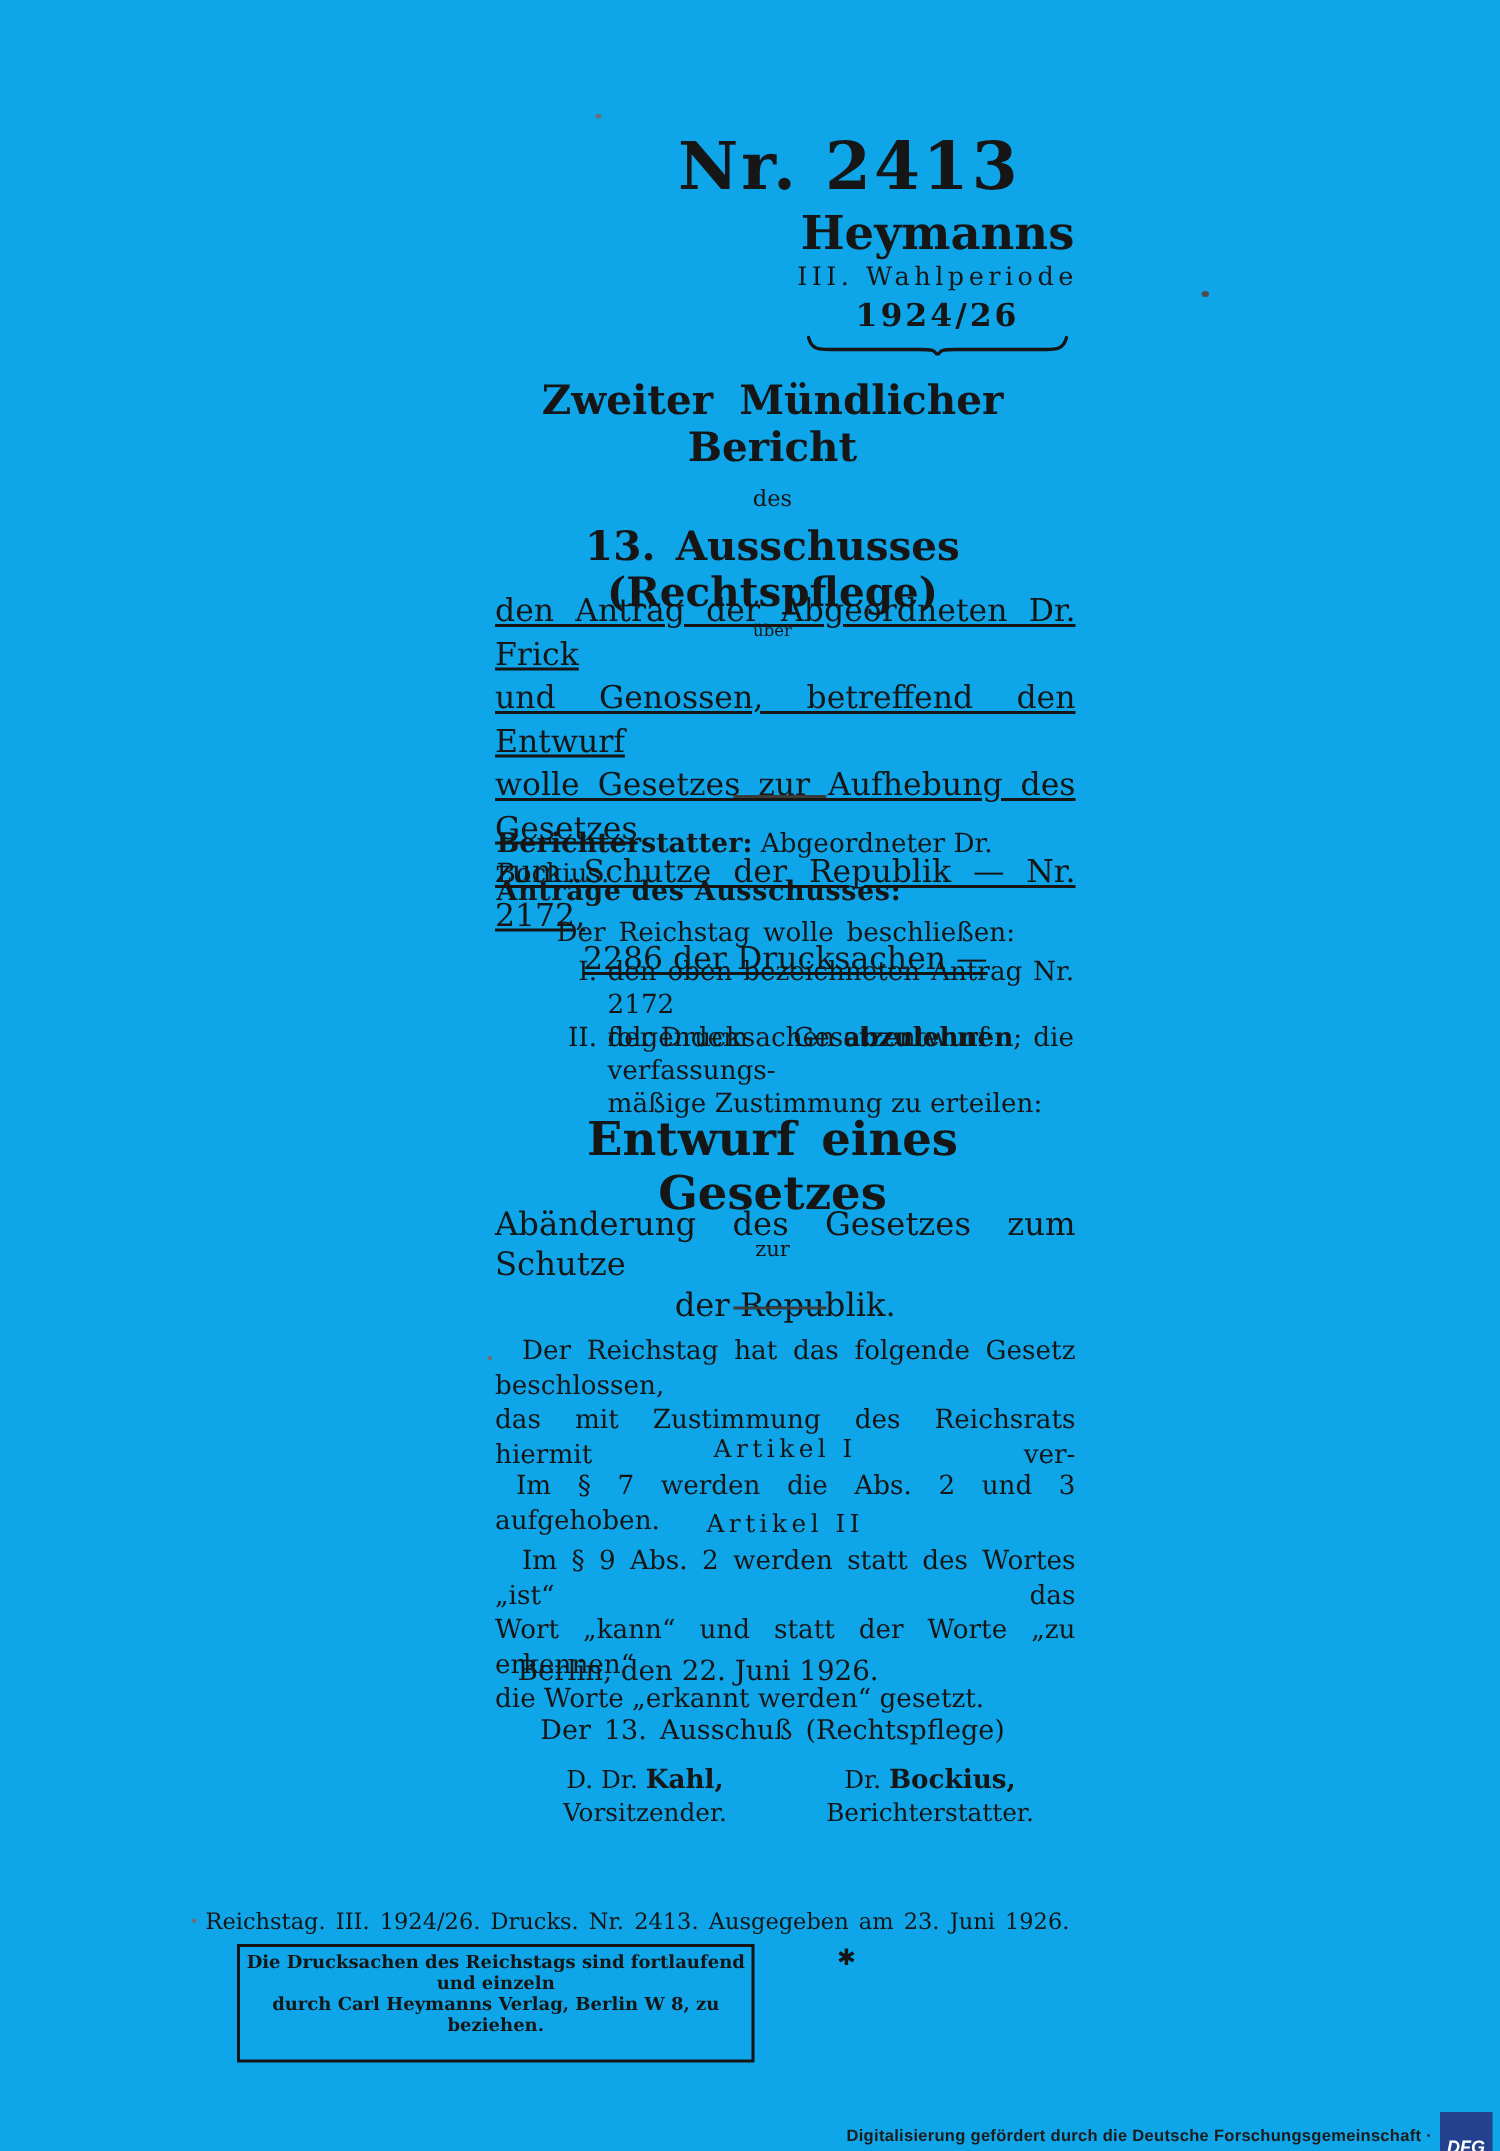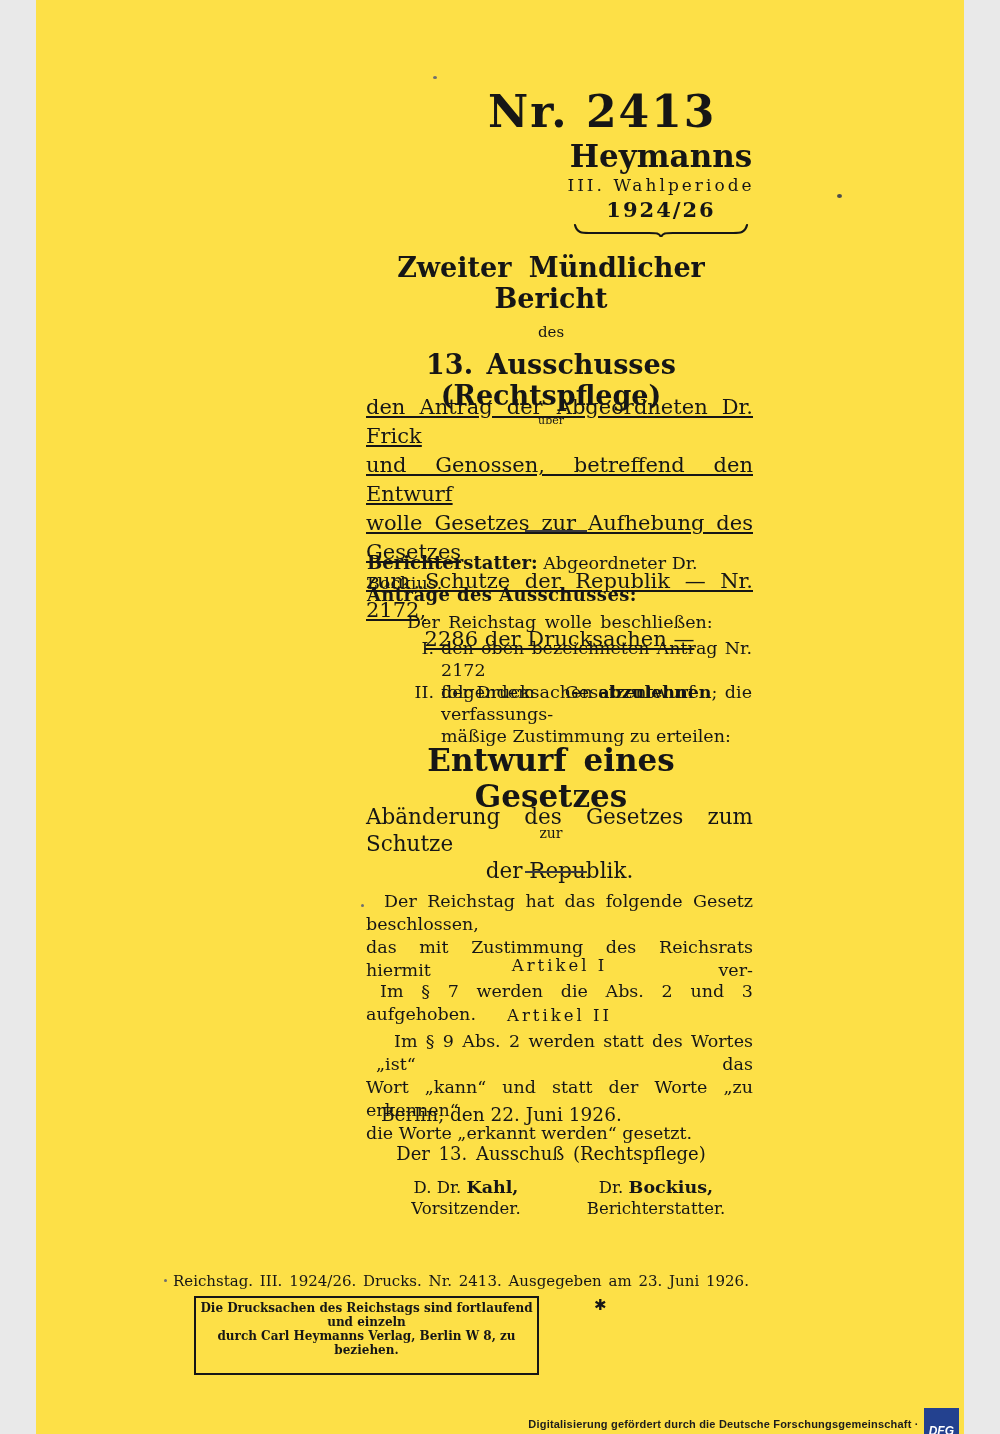--- a/index.html
+++ b/index.html
@@ -1,21 +1,21 @@
 <!DOCTYPE html>
 <html><head>
 <meta charset="utf-8">
 <style>
   html,body{margin:0;padding:0;}
   body{background:#e9e9e9;}
   .page{
     position:relative;
-    width:928px;height:1434px;
+    width:1000px;height:1434px;
     margin:0 auto;
-    background:#fde047;
+    background:#0ea5e9;
     color:#161616;
     font-family:"DejaVu Serif", serif;
     overflow:hidden;
   }
   .abs{position:absolute;}
   
   .jl{text-align:justify;text-align-last:justify;}
   .cl{text-align:center;text-align-last:center;}
   .ll{text-align:left;text-align-last:left;}
 
@@ -144,21 +144,21 @@
   <div class="abs body-par" style="left:330px;top:890px;">
     <div class="jl" style="text-indent:18px;">Der Reichstag hat das folgende Gesetz beschlossen,</div>
     <div class="jl">das mit Zustimmung des Reichsrats hiermit ver-</div>
   </div>
 
   <div class="abs art-heading cl" style="left:330px;top:956px;width:387px;">Artikel I</div>
   <div class="abs body-par jl" style="left:330px;top:980px;text-indent:14px;">Im § 7 werden die Abs. 2 und 3 aufgehoben.</div>
 
   <div class="abs art-heading cl" style="left:330px;top:1006px;width:387px;">Artikel II</div>
   <div class="abs body-par" style="left:330px;top:1030px;">
-    <div class="jl" style="text-indent:18px;margin-left:10px;">Im § 9 Abs. 2 werden statt des Wortes „ist“ das</div>
+    <div class="jl" style="text-indent:18px;">Im § 9 Abs. 2 werden statt des Wortes „ist“ das</div>
     <div class="jl">Wort „kann“ und statt der Worte „zu erkennen“</div>
     <div class="ll">die Worte „erkannt werden“ gesetzt.</div>
   </div>
 
   <div class="abs date-line" style="left:345px;top:1104px;">Berlin, den 22. Juni 1926.</div>
 
   <div class="abs committee-line cl" style="left:315px;top:1143px;width:400px;">Der 13. Ausschuß (Rechtspflege)</div>
 
   <div class="abs sig-col" style="left:345px;top:1177px;">
     <div class="sig-name"><span>D. Dr. </span><b>Kahl,</b></div>

